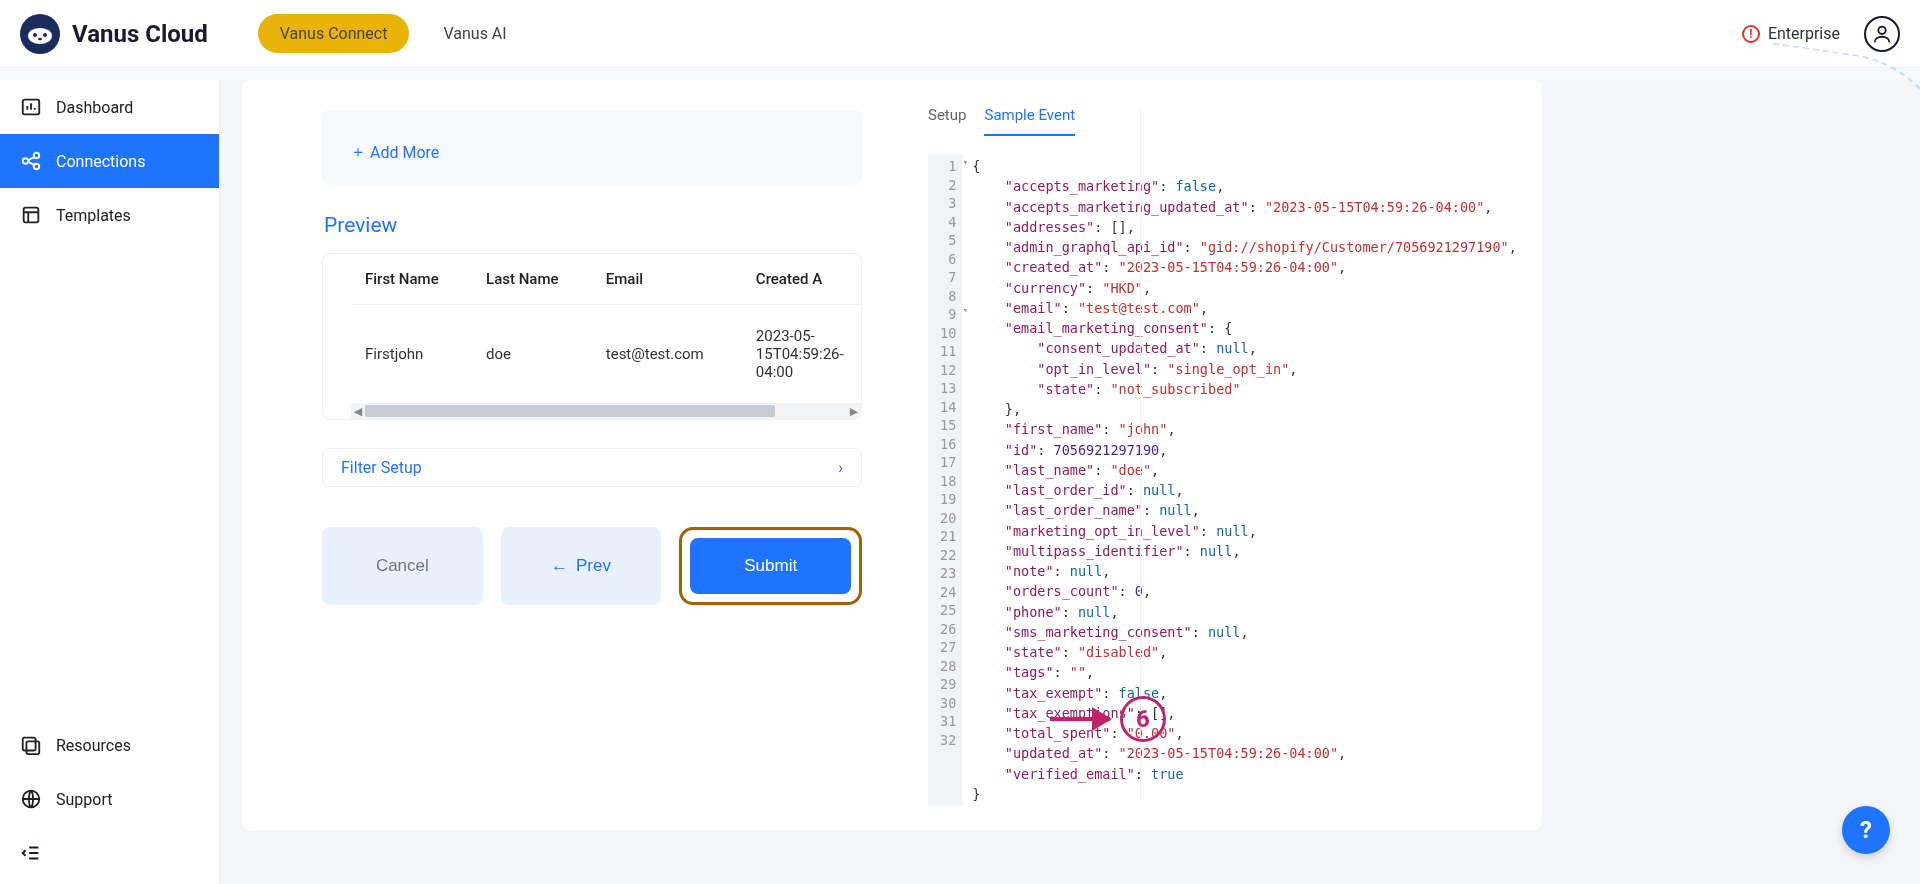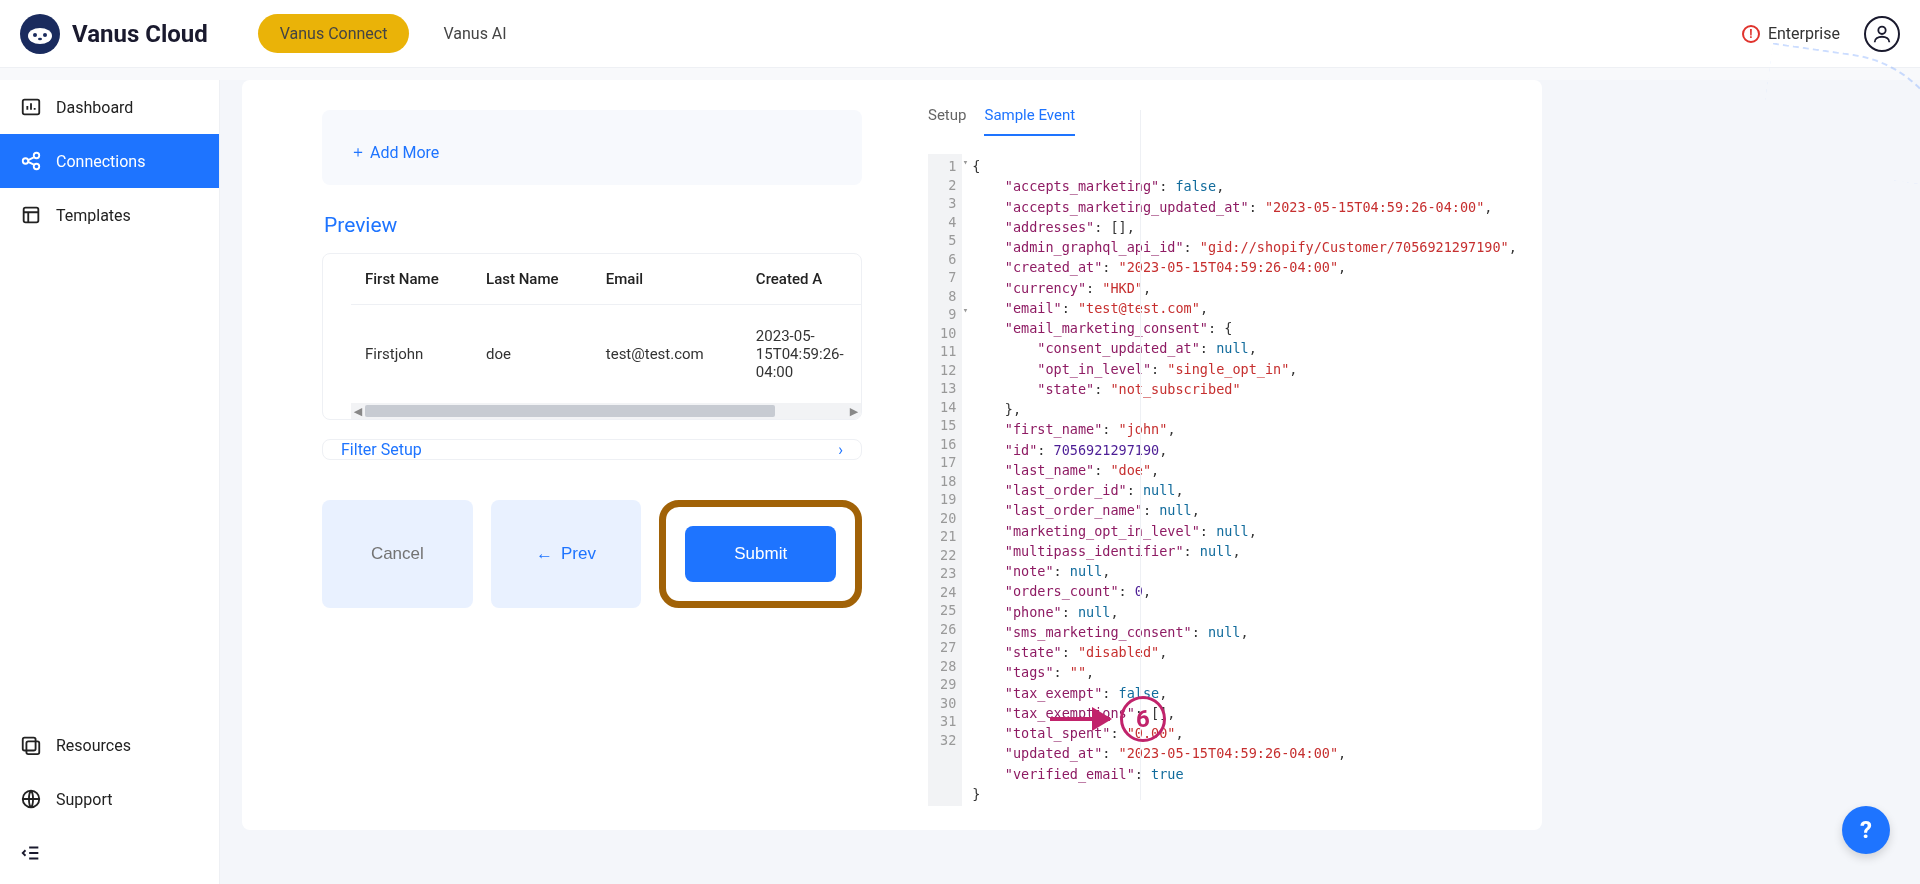--- a/index.html
+++ b/index.html
@@ -49,30 +49,30 @@
 .preview-label { color: #1e74ff; font-size: 21px; margin: 28px 0 16px 2px; }
 .table-wrap { background: #fff; border: 1px solid #eef0f4; border-radius: 8px; overflow: hidden; padding-left: 28px; }
 .tbl { width: 100%; border-collapse: collapse; font-size: 15px; }
 .tbl th { text-align: left; padding: 16px 14px; font-weight: 500; color: #222; border-bottom: 1px solid #eef0f4; }
 .tbl td { padding: 22px 14px; color: #333; }
 .scrollbar { height: 16px; background: #f2f3f5; display: flex; align-items: center; }
 .sb-arrow { width: 14px; text-align: center; color: #888; font-size: 11px; }
 .sb-track { flex: 1; height: 12px; position: relative; }
 .sb-thumb { position: absolute; left: 0; width: 85%; height: 12px; background: #c7cbd2; border-radius: 2px; }
 
-.filter-setup { margin-top: 19px; background: #fff; border: 1px solid #eef0f4; border-radius: 8px; padding: 0 18px; display: flex; justify-content: space-between; align-items: flex-start; cursor: pointer; }
+.filter-setup { margin-top: 28px; background: #fff; border: 1px solid #eef0f4; border-radius: 8px; padding: 9px 18px; display: flex; justify-content: space-between; align-items: flex-start; cursor: pointer; }
 .filter-setup span:first-child { color: #1e74ff; font-size: 16px; }
 .chev { color: #1e74ff; }
 
 .btn-row { display: flex; gap: 18px; margin-top: 40px; }
 .btn { flex: 1; padding: 18px 0; border-radius: 8px; font-size: 17px; text-align: center; cursor: pointer; border: none; }
 .btn-cancel { background: #e9f1ff; color: #737373; }
 .btn-prev { background: #e9f1ff; color: #1e74ff; display: flex; align-items: center; justify-content: center; gap: 8px; }
 .btn-submit { background: #1e74ff; color: #fff; font-weight: 500; }
-.submit-outline { border: 7px solid #a16207; border-radius: 20px; padding: 19px; flex: 1; }
+.submit-outline { border: 3px solid #a16207; border-radius: 14px; padding: 8px; flex: 1; }
 .submit-outline .btn { width: 100%; }
 
 
 .step-arrow { position: absolute; left: 830px; top: 616px; display: flex; align-items: center; gap: 4px; }
 .arrow-line { width: 60px; height: 4px; background: #c1236b; position: relative; }
 .arrow-line::after { content: ''; position: absolute; right: -2px; top: -10px; border-left: 20px solid #c1236b; border-top: 12px solid transparent; border-bottom: 12px solid transparent; }
 .step-circle { width: 46px; height: 46px; border: 3px solid #c1236b; border-radius: 50%; display: flex; align-items: center; justify-content: center; font-size: 24px; font-weight: bold; color: #c1236b; margin-left: 6px; }
 
 
 .divider { position: absolute; left: 898px; top: 30px; width: 1px; height: 690px; background: #eef0f4; }

